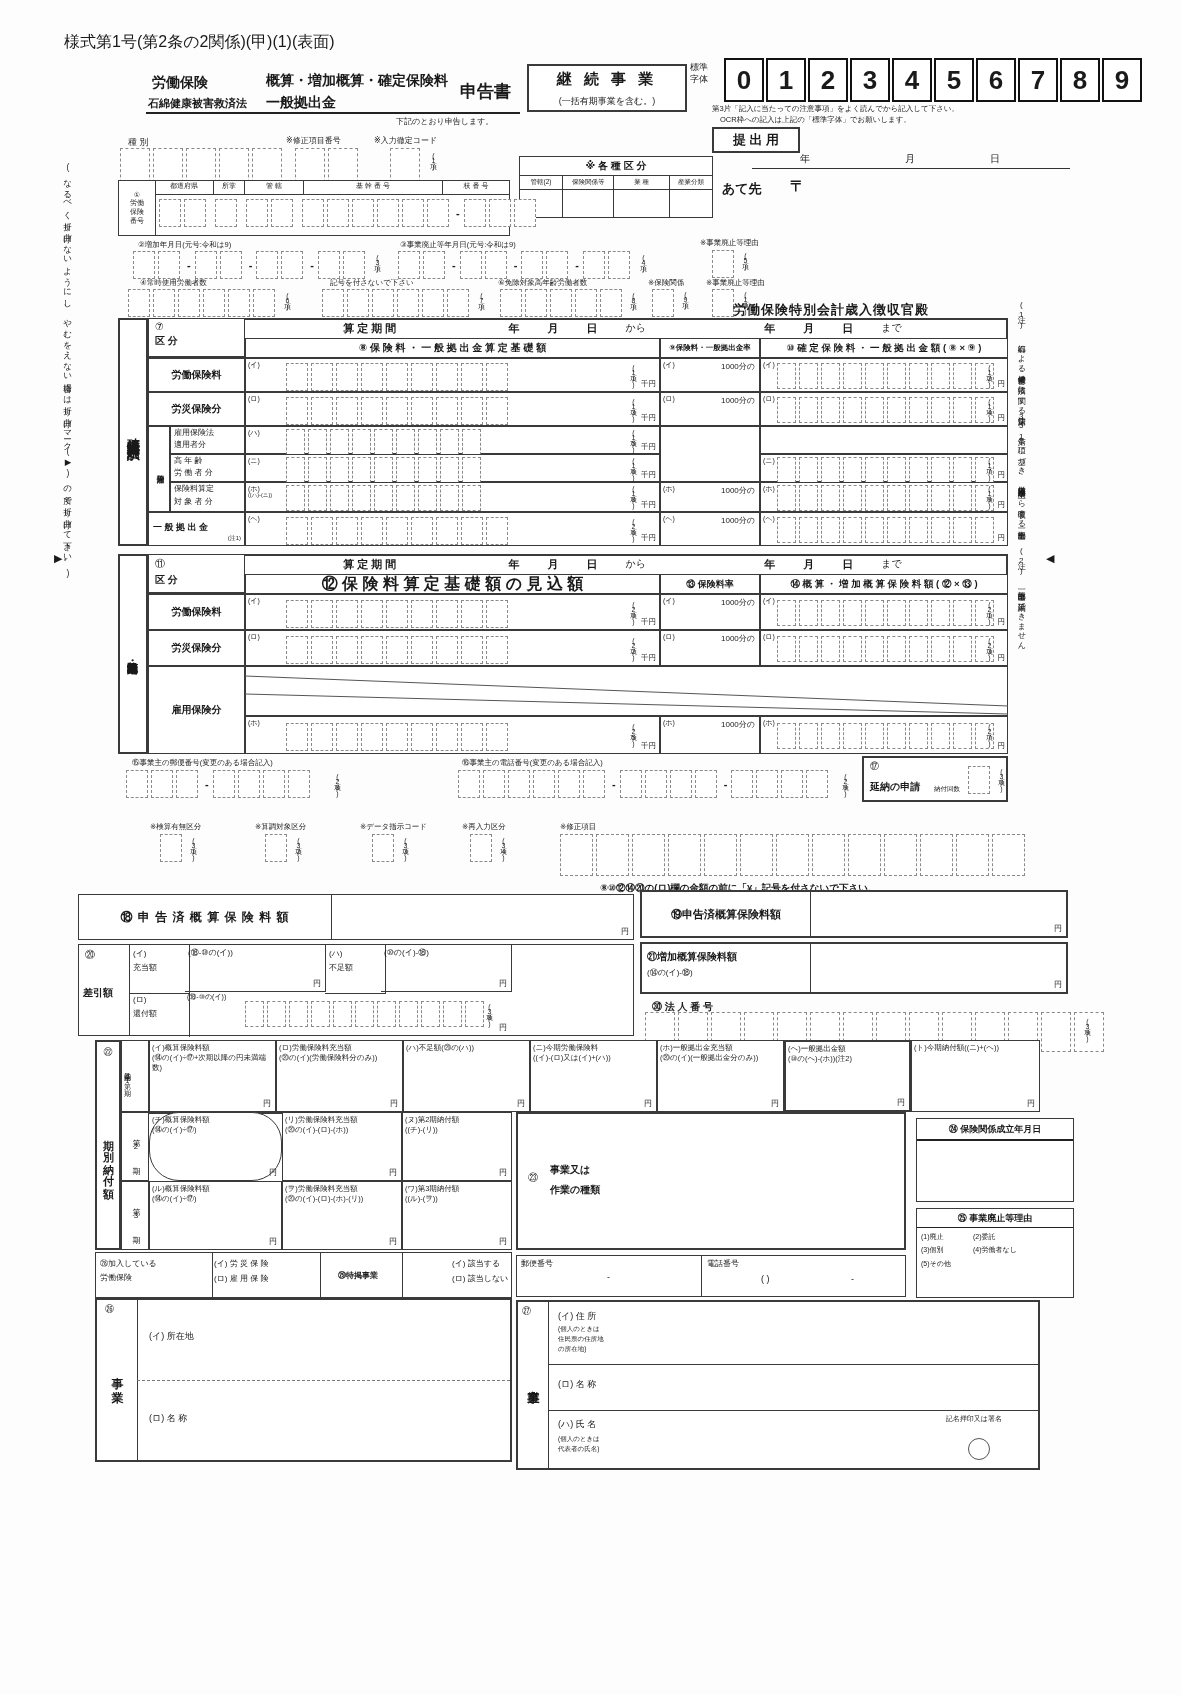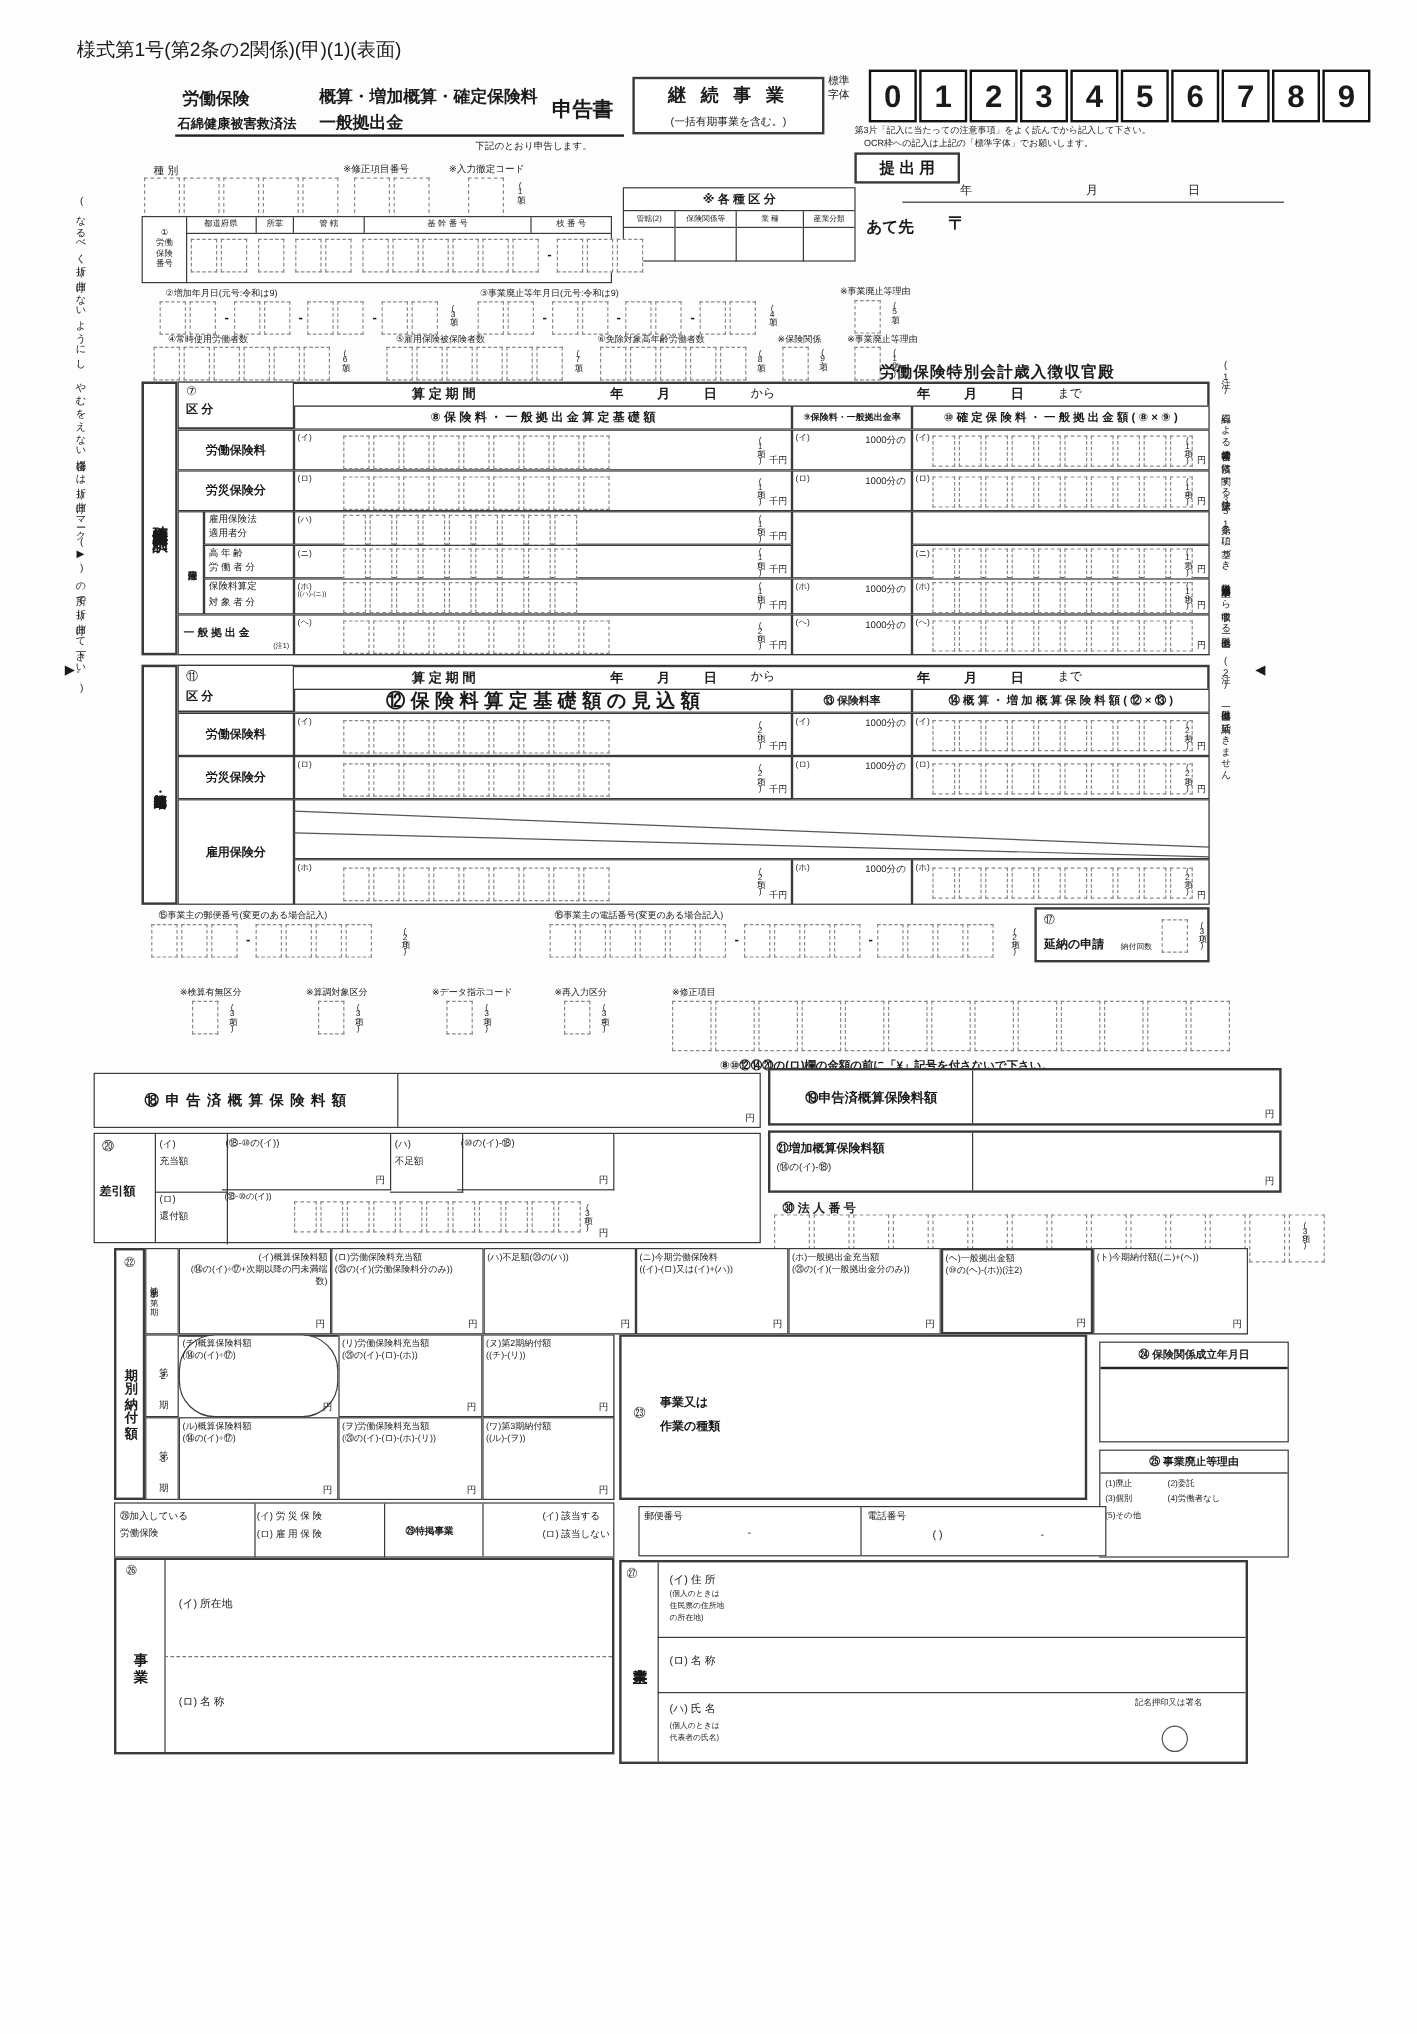--- a/index.html
+++ b/index.html
@@ -219,21 +219,21 @@
   <div class="abs lbl7" style="left:140px;top:278px;">④常時使用労働者数</div>
   <div class="abs boxes sm" style="left:128px;top:289px;">
       <span class="bx"></span>
       <span class="bx"></span>
       <span class="bx"></span>
       <span class="bx"></span>
       <span class="bx"></span>
       <span class="bx"></span>
     </div>
   <span class="abs ko" style="left:282px;top:292px;">(項6)</span>
-  <div class="abs lbl7" style="left:330px;top:278px;">⑤雇用保険被保険者数</div>
+  <div class="abs lbl7" style="left:330px;top:278px;">記号を付さないで下さい</div>
   <div class="abs boxes sm" style="left:322px;top:289px;">
       <span class="bx"></span>
       <span class="bx"></span>
       <span class="bx"></span>
       <span class="bx"></span>
       <span class="bx"></span>
       <span class="bx"></span>
     </div>
   <span class="abs ko" style="left:476px;top:292px;">(項7)</span>
   <div class="abs lbl7" style="left:498px;top:278px;">⑥免除対象高年齢労働者数</div>
@@ -851,21 +851,21 @@
   <div class="cell" style="left:121px;top:1040px;width:28px;height:72px;">
     <div class="ctr vt" style="font-size:7px;height:70px;flex-direction:row;">
         <span>全期又は</span>
         <span>第1期</span>
       </div>
     </div>
   <div class="cell ctr vt lbl8" style="left:121px;top:1112px;width:28px;height:69px;">第 2 期</div>
   <div class="cell ctr vt lbl8" style="left:121px;top:1181px;width:28px;height:69px;">第 3 期</div>
 
   <div class="cell" style="left:149px;top:1040px;width:127px;height:72px;">
-      <div class="lbl7" style="padding:2px;line-height:1.35;text-align:right;">
+      <div class="lbl7" style="padding:2px;line-height:1.35;">
         <div>(イ)概算保険料額</div>
         <div>(⑭の(イ)÷⑰+次期以降の円未満端数)</div>
       </div>
       <span class="yen">円</span>
       <span class="abs"></span>
     </div>
   <div class="cell" style="left:276px;top:1040px;width:127px;height:72px;">
       <div class="lbl7" style="padding:2px;line-height:1.35;">
         <div>(ロ)労働保険料充当額</div>
         <div>(⑳の(イ)(労働保険料分のみ))</div>
@@ -984,21 +984,21 @@
           <div>(2)委託</div>
           <div>(4)労働者なし</div>
         </div>
     </div>
   </div>
 
   <div class="cell" style="left:916px;top:1118px;width:158px;height:84px;">
     <div class="ctr lbl9 b" style="height:20px;border-bottom:2px solid #222;">㉔ 保険関係成立年月日</div>
   </div>
 
-  <div class="cell" style="left:516px;top:1255px;width:390px;height:42px;margin-left:16px;">
+  <div class="cell" style="left:516px;top:1255px;width:390px;height:42px;">
     <div class="abs" style="left:0;top:0;width:184px;height:40px;border-right:1px solid #3a3a3a;">
       <span class="abs lbl8" style="left:4px;top:2px;">郵便番号</span>
       <span class="abs lbl9" style="left:90px;top:16px;">-</span>
       </div>
     <div class="abs" style="left:184px;top:0;right:0;height:40px;">
       <span class="abs lbl8" style="left:6px;top:2px;">電話番号</span>
       <span class="abs lbl9" style="left:60px;top:18px;">(        )</span>
       <span class="abs lbl9" style="left:150px;top:18px;">-</span>
       </div>
   </div>

